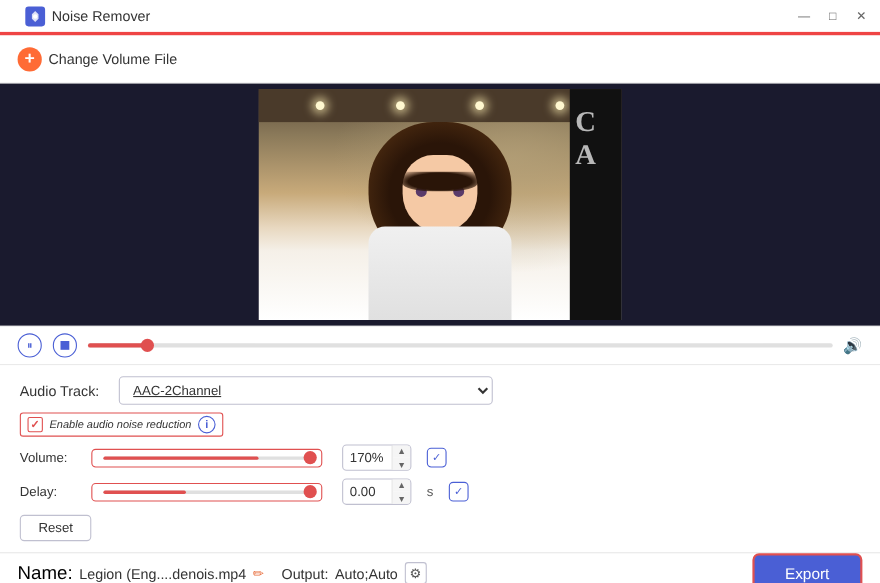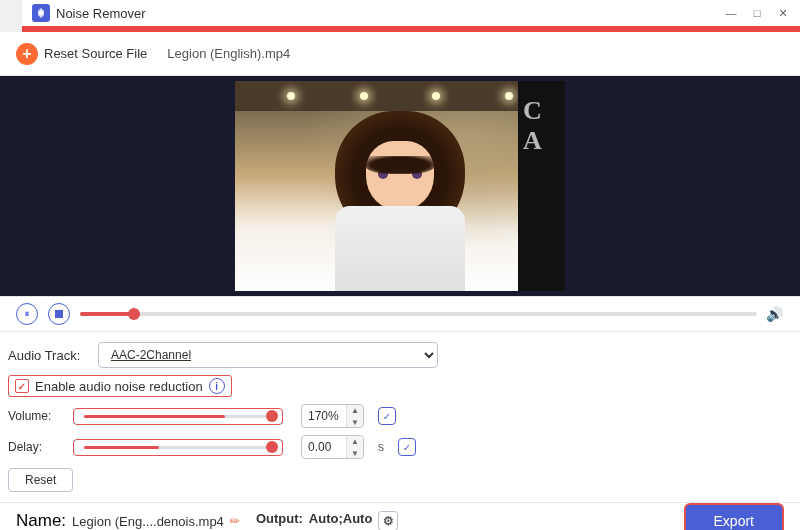--- a/index.html
+++ b/index.html
@@ -11,24 +11,23 @@
       background: #f0f0f0;
       overflow: hidden;
     }
 
     
     .title-bar {
       background: #ffffff;
       height: 32px;
       display: flex;
       align-items: center;
-      padding: 0 10px;
-      border-bottom: 6px solid #ef4444;
-      position: relative;
-      margin-left: 22px;
+      padding: 0 23px;
+      border-bottom: 3px solid #ef4444;
+      position: relative;
     }
     .title-bar-left {
       display: flex;
       align-items: center;
       gap: 6px;
     }
     .app-icon {
       width: 18px;
       height: 18px;
       background: #4a5fd5;
@@ -198,21 +197,21 @@
       margin-left: auto;
     }
     .volume-icon {
       color: #555;
       font-size: 14px;
     }
 
     
     .settings-panel {
       background: #ffffff;
-      padding: 10px 8px;
+      padding: 10px 18px;
       display: flex;
       flex-direction: column;
       gap: 7px;
     }
 
     
     .audio-track-row {
       display: flex;
       align-items: center;
       gap: 10px;
@@ -261,22 +260,23 @@
       border-radius: 2px;
       cursor: pointer;
     }
     .checkbox-red::after {
       content: '✓';
       color: #e05050;
       font-size: 10px;
       font-weight: bold;
     }
     .noise-label {
-      font-size: 13px;
-      color: #333;
+      font-size: 10px;
+      color: #333;
+      font-style: italic;
     }
     .info-icon {
       width: 16px;
       height: 16px;
       border: 1.5px solid #4a5fd5;
       border-radius: 50%;
       display: flex;
       align-items: center;
       justify-content: center;
       color: #4a5fd5;
@@ -423,23 +423,22 @@
       font-size: 13px;
       color: #333;
     }
     .edit-icon {
       color: #e87040;
       font-size: 12px;
       cursor: pointer;
     }
     .output-section {
       display: flex;
-      align-items: flex-start;
+      align-items: center;
       gap: 6px;
-      font-weight: bold;
     }
     .output-label {
       font-size: 13px;
       color: #333;
     }
     .output-value {
       font-size: 13px;
       color: #333;
     }
     .settings-gear {
@@ -485,23 +484,22 @@
   <div class="title-bar-controls">
     <span class="win-btn">—</span>
     <span class="win-btn">□</span>
     <span class="win-btn">✕</span>
   </div>
 </div>
 
 <div class="toolbar">
   <div class="change-source-btn">
     <div class="plus-circle">+</div>
-    <span class="change-source-label">Reset Source File</span>
-  </div>
-  <span class="file-info">Legion (English).mp4</span>
+    <span class="change-source-label">Change Volume File</span>
+  </div>
 </div>
 
 <div class="video-area">
   <div class="video-preview">
     <div class="anime-bg"></div>
     <div class="ceiling">
       <div class="light"></div>
       <div class="light"></div>
       <div class="light"></div>
       <div class="light"></div>

